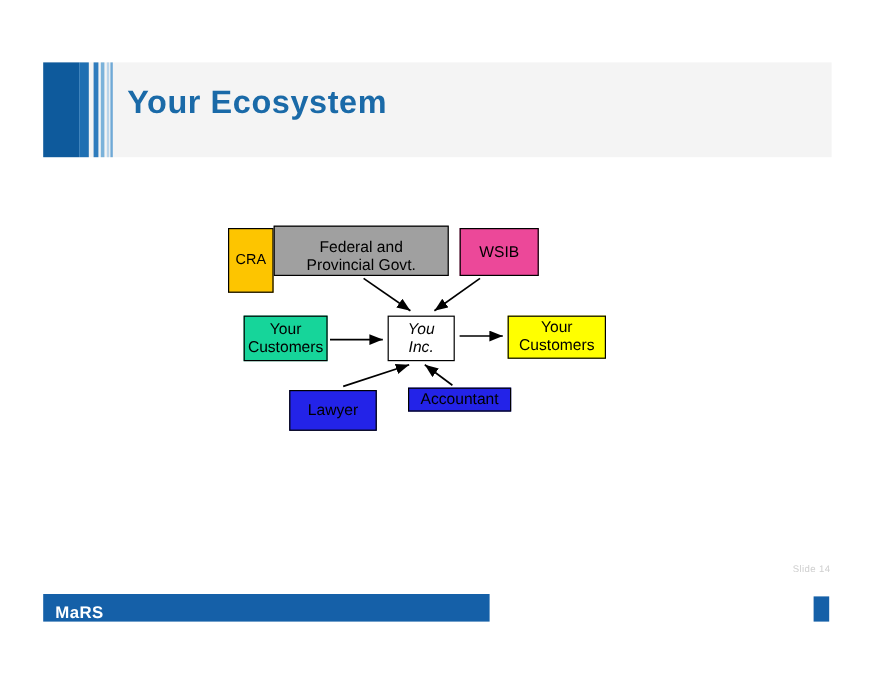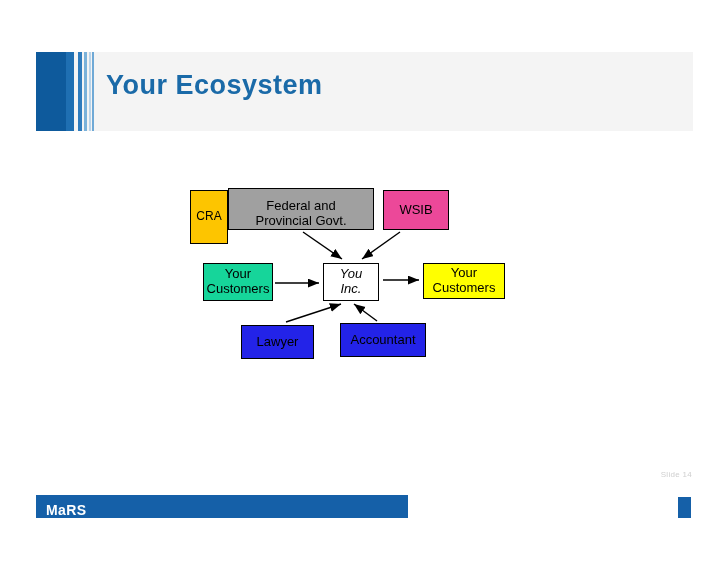--- a/index.html
+++ b/index.html
@@ -45,21 +45,21 @@
   }
   .node span{display:block;}
 
   #n-cra      {left:190px;top:190px;width:38px;height:54px;background:#fdc500;font-size:12px;}
   #n-gov      {left:228px;top:188px;width:146px;height:42px;background:#a0a0a0;align-items:flex-end;}
   #n-wsib     {left:383px;top:190px;width:66px;height:40px;background:#ec4899;}
   #n-suppliers{left:203px;top:263px;width:70px;height:38px;background:#16d59a;}
   #n-you      {left:323px;top:263px;width:56px;height:38px;background:#ffffff;font-style:italic;}
   #n-customers{left:423px;top:263px;width:82px;height:36px;background:#ffff00;}
   #n-lawyer   {left:241px;top:325px;width:73px;height:34px;background:#2323e8;}
-  #n-accountant{left:340px;top:323px;width:86px;height:34px;background:#2323e8;}
+  #n-accountant{left:340px;top:323px;width:86px;height:20px;background:#2323e8;}
 
   
   .slide-number{
     position:absolute;right:36px;top:470px;
     font-size:8px;color:#cfcfcf;letter-spacing:0.3px;
   }
   .footer-bar{
     position:absolute;left:36px;top:495px;width:372px;height:23px;
     background:#1560a8;
     display:flex;align-items:flex-end;

